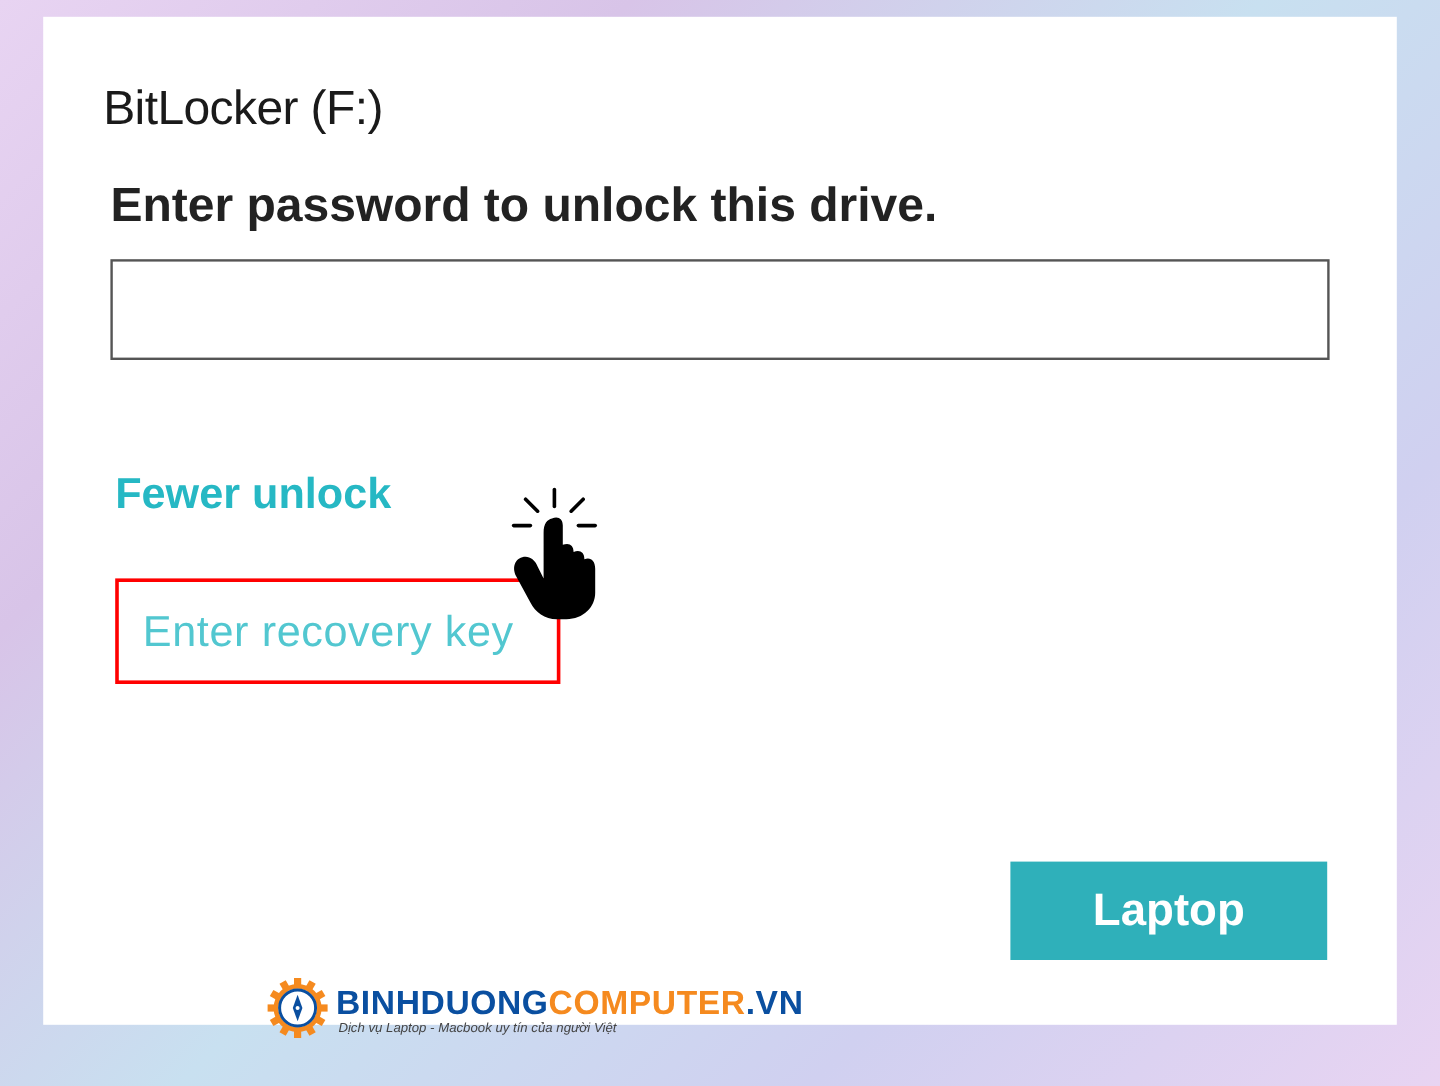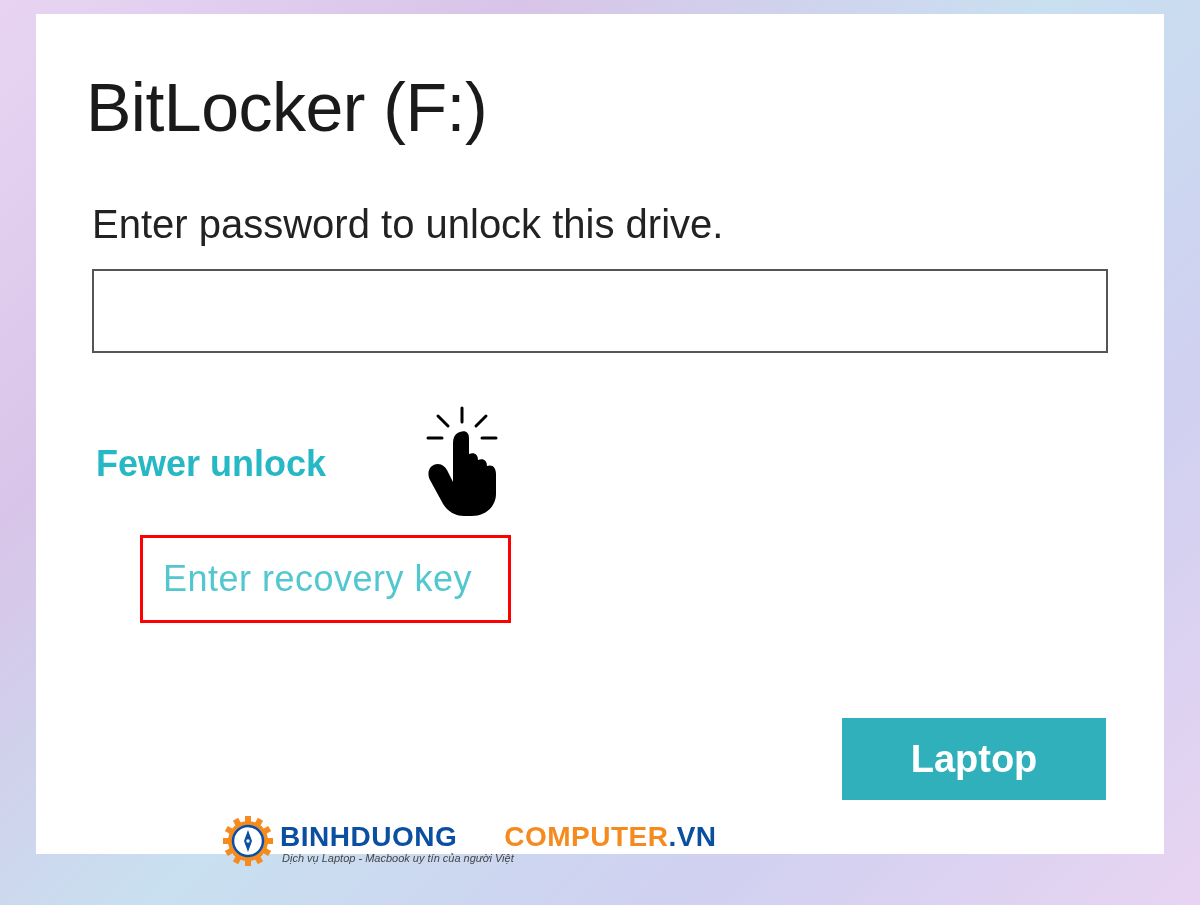--- a/index.html
+++ b/index.html
@@ -13,29 +13,29 @@
   .dialog {
     position: absolute;
     left: 36px;
     top: 14px;
     width: 1128px;
     height: 840px;
     background: #ffffff;
     padding: 54px 50px 30px 50px;
   }
   .title {
-    font-size: 68px;
+    font-size: 40px;
     font-weight: 300;
     color: #1a1a1a;
-    margin-bottom: 56px;
+    margin-bottom: 36px;
     letter-spacing: -0.5px;
   }
   .prompt {
     font-size: 40px;
-    font-weight: 400;
+    font-weight: 700;
     color: #222;
     margin-bottom: 22px;
     margin-left: 6px;
   }
   .password-box {
     margin-left: 6px;
     width: 1016px;
     height: 84px;
     border: 2px solid #555;
     background: #fff;
@@ -52,21 +52,20 @@
     font-weight: 600;
     color: #26b8c4;
     cursor: pointer;
     display: inline-block;
   }
   .recovery-wrap {
     margin-top: 50px;
     display: inline-block;
     border: 3px solid #ff0000;
     padding: 20px 36px 20px 20px;
-    margin-left: 44px;
   }
   .recovery-link {
     font-size: 36px;
     font-weight: 400;
     color: #52c7d0;
     letter-spacing: 0.5px;
   }
   .unlock-btn {
     position: absolute;
     right: 58px;
@@ -104,21 +103,21 @@
     flex-direction: column;
     line-height: 1.05;
   }
   .wm-main {
     font-size: 28px;
     font-weight: 800;
     letter-spacing: 0.5px;
     white-space: nowrap;
   }
   .wm-main .c-blue { color: #0a4fa0; }
-  .wm-main .c-orange { color: #f58a1f; margin-left: 47px; }
+  .wm-main .c-orange { color: #f58a1f; }
   .wm-sub {
     font-size: 11px;
     color: #444;
     font-style: italic;
     margin-top: 2px;
     margin-left: 2px;
   }
 </style>
 </head>
 <body>

